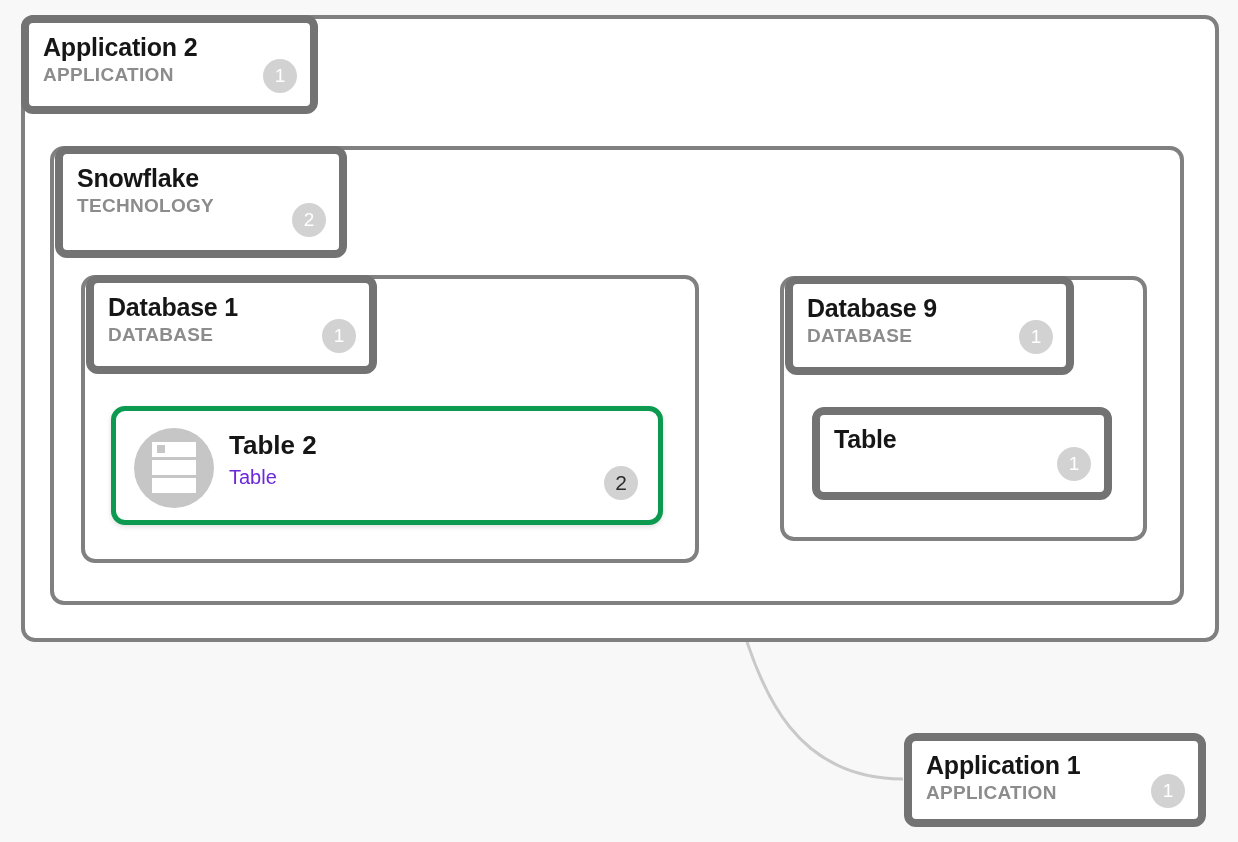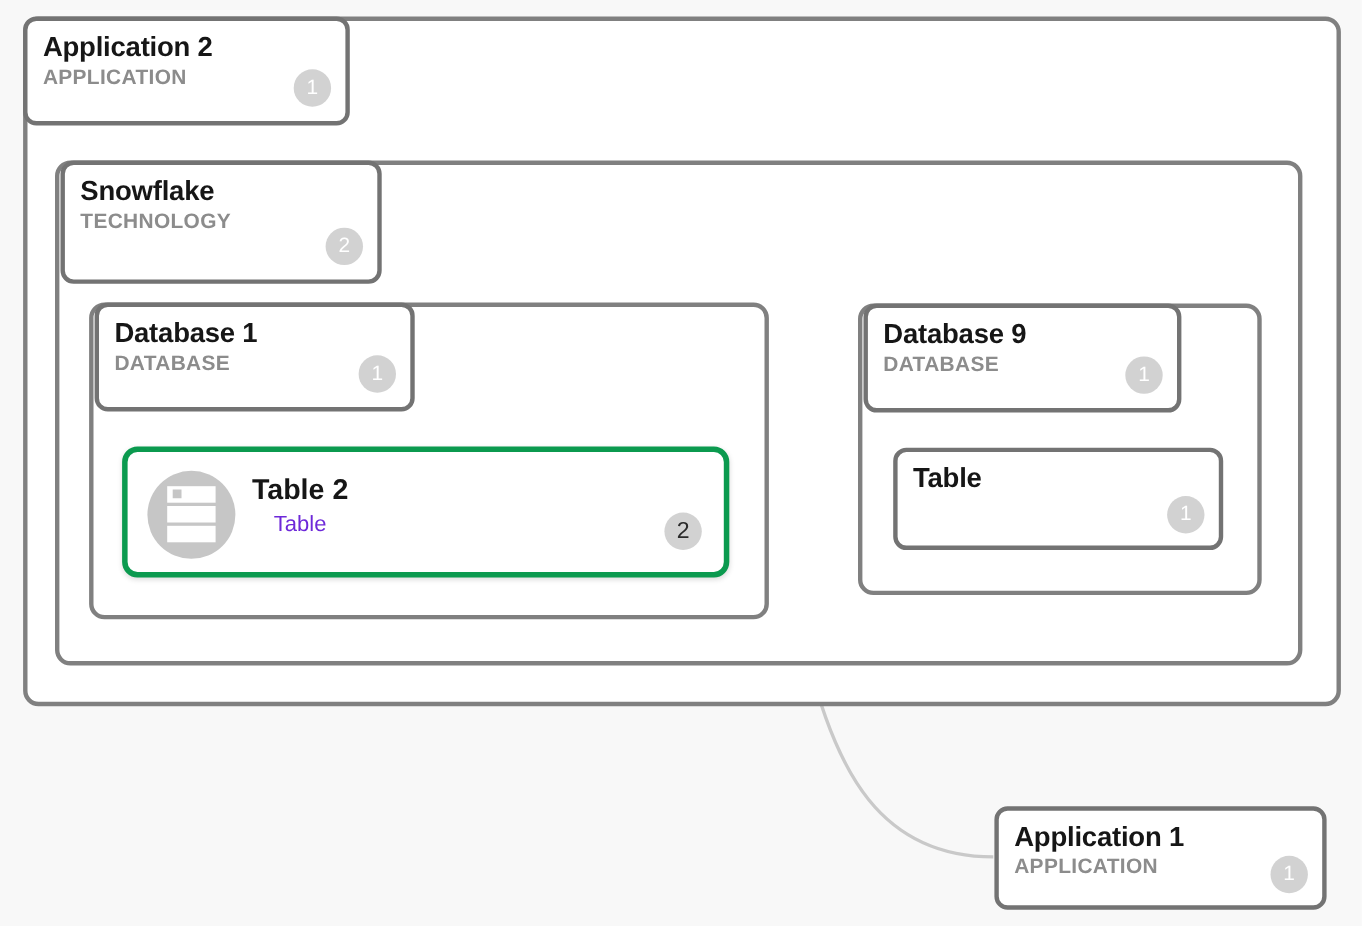--- a/index.html
+++ b/index.html
@@ -32,21 +32,21 @@
     border: 4px solid #808080;
     border-radius: 14px;
     z-index: 1;
   }
 
   
   .node-card {
     position: absolute;
     box-sizing: border-box;
     background: #ffffff;
-    border: 4px solid #737373;
+    border: 8px solid #737373;
     border-radius: 12px;
     z-index: 3;
   }
 
   .node-card .card-body {
     position: relative;
     width: 100%;
     height: 100%;
     padding: 9px 14px 0 14px;
     box-sizing: border-box;
@@ -107,21 +107,20 @@
     width: 80px;
     height: 80px;
     border-radius: 50%;
     background: #c6c6c6;
   }
 
   .leaf-text {
     position: absolute;
     left: 113px;
     top: 17px;
-    text-align: center;
   }
   .leaf-title {
     font-size: 26px;
     font-weight: bold;
     color: #161616;
     line-height: 34px;
     white-space: nowrap;
   }
   .leaf-subtitle {
     font-size: 20px;

